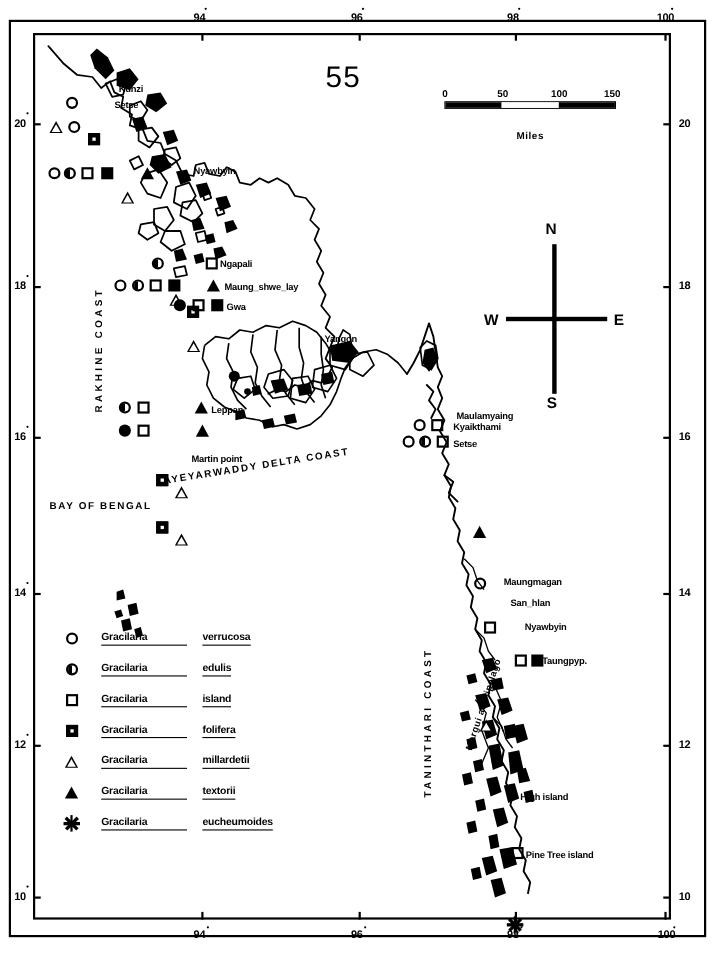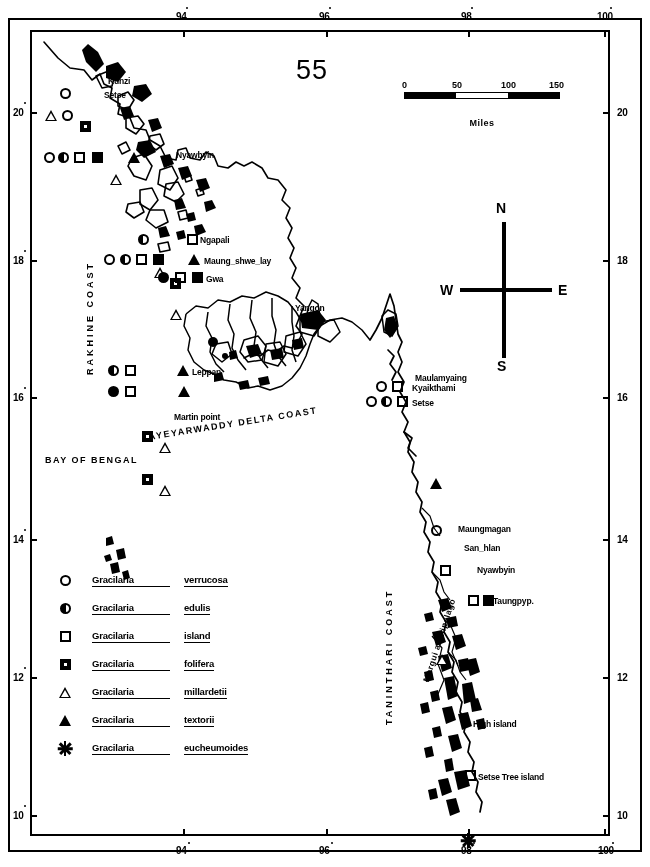--- a/index.html
+++ b/index.html
@@ -337,21 +337,21 @@
   <div class="place" style="left:192px;top:367px;">Leppan</div>
   <div class="place" style="left:174px;top:412px;">Martin point</div>
   <div class="place" style="left:415px;top:332px;margin-top:41px;">Maulamyaing</div>
   <div class="place" style="left:412px;top:383px;">Kyaikthami</div>
   <div class="place" style="left:412px;top:398px;">Setse</div>
   <div class="place" style="left:458px;top:524px;">Maungmagan</div>
   <div class="place" style="left:464px;top:543px;">San_hlan</div>
   <div class="place" style="left:477px;top:565px;">Nyawbyin</div>
   <div class="place" style="left:493px;top:596px;text-align:right;">Taungpyp.</div>
   <div class="place" style="left:473px;top:719px;">High island</div>
-  <div class="place" style="left:478px;top:772px;">Setse Tree island</div>
+  <div class="place" style="left:478px;top:772px;">Pine Tree island</div>
 
   <div class="sym sym-circle-open" style="left:60px;top:88px;"></div>
   <div class="sym sym-tri-open" style="left:45px;top:110px;"></div>
   <div class="sym sym-circle-open" style="left:62px;top:110px;"></div>
   <div class="sym sym-square-dot" style="left:80px;top:110px;"></div>
 
   <div class="sym sym-circle-open" style="left:44px;top:152px;"></div>
   <div class="sym sym-circle-half" style="left:58px;top:152px;"></div>
   <div class="sym sym-square-open" style="left:74px;top:152px;"></div>
   <div class="sym sym-square-fill" style="left:92px;top:152px;"></div>

